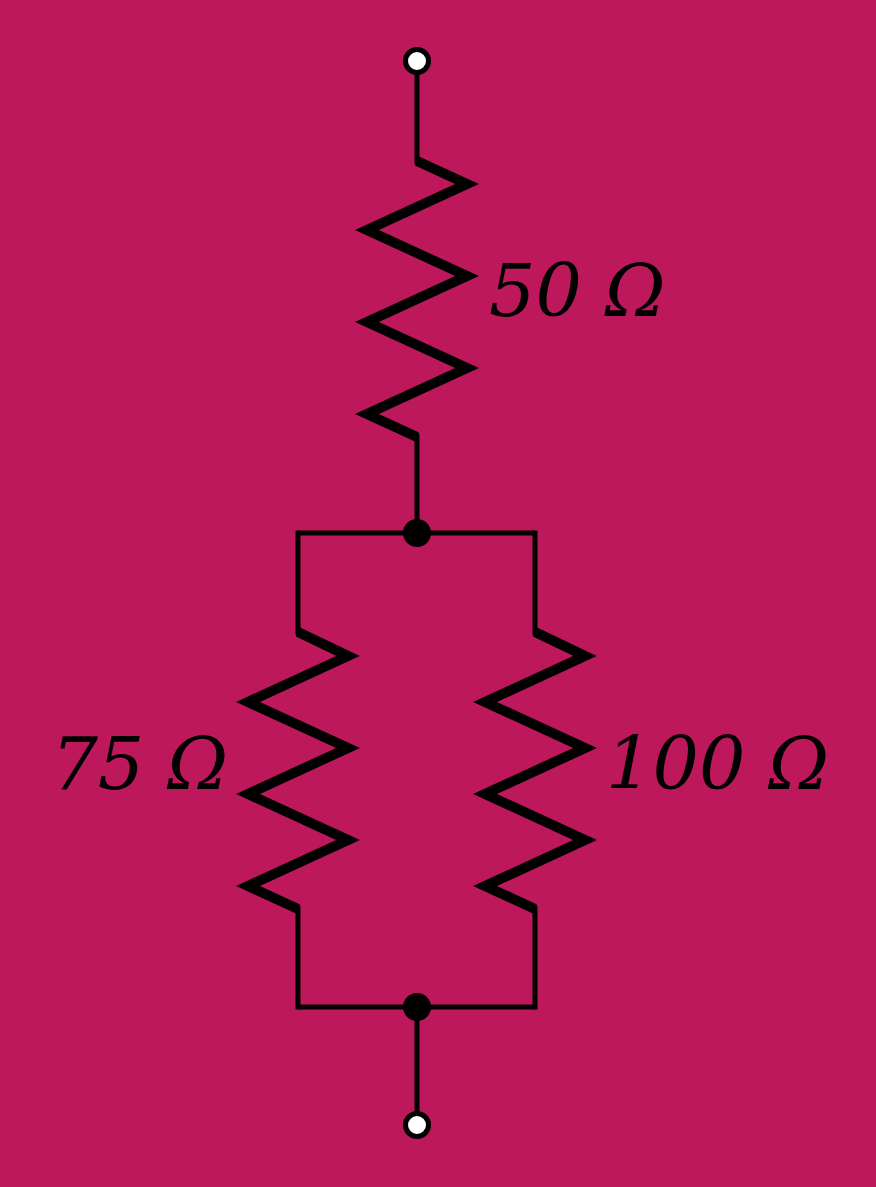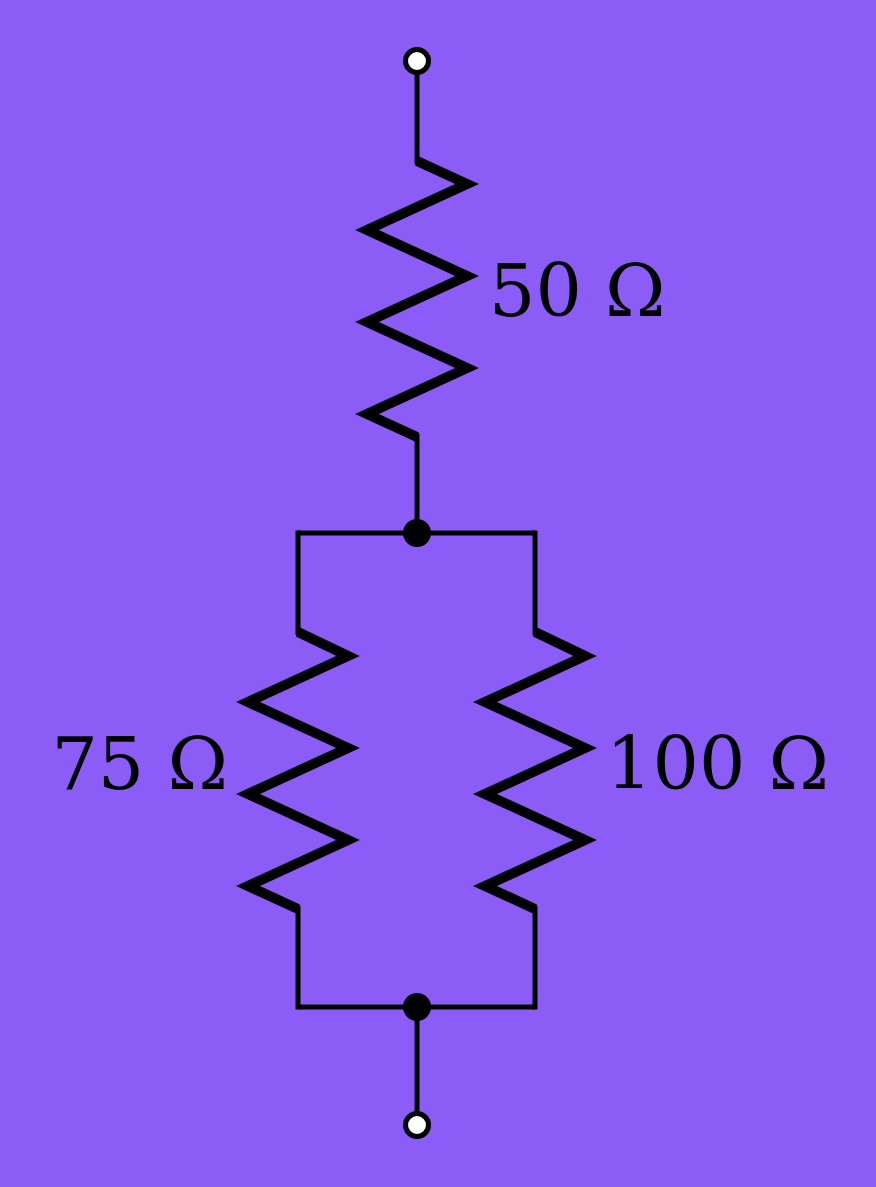--- a/index.html
+++ b/index.html
@@ -4,22 +4,23 @@
 <style>
   html, body {
     margin: 0;
     padding: 0;
     background: #ffffff;
   }
   .canvas {
     position: relative;
     width: 876px;
     height: 1187px;
-    background: #8b5cf6;
+    background: #be185d;
     overflow: hidden;
+    font-style: italic;
   }
   svg {
     display: block;
   }
   .wire {
     fill: none;
     stroke: #000000;
     stroke-width: 5;
   }
   .zigzag {

